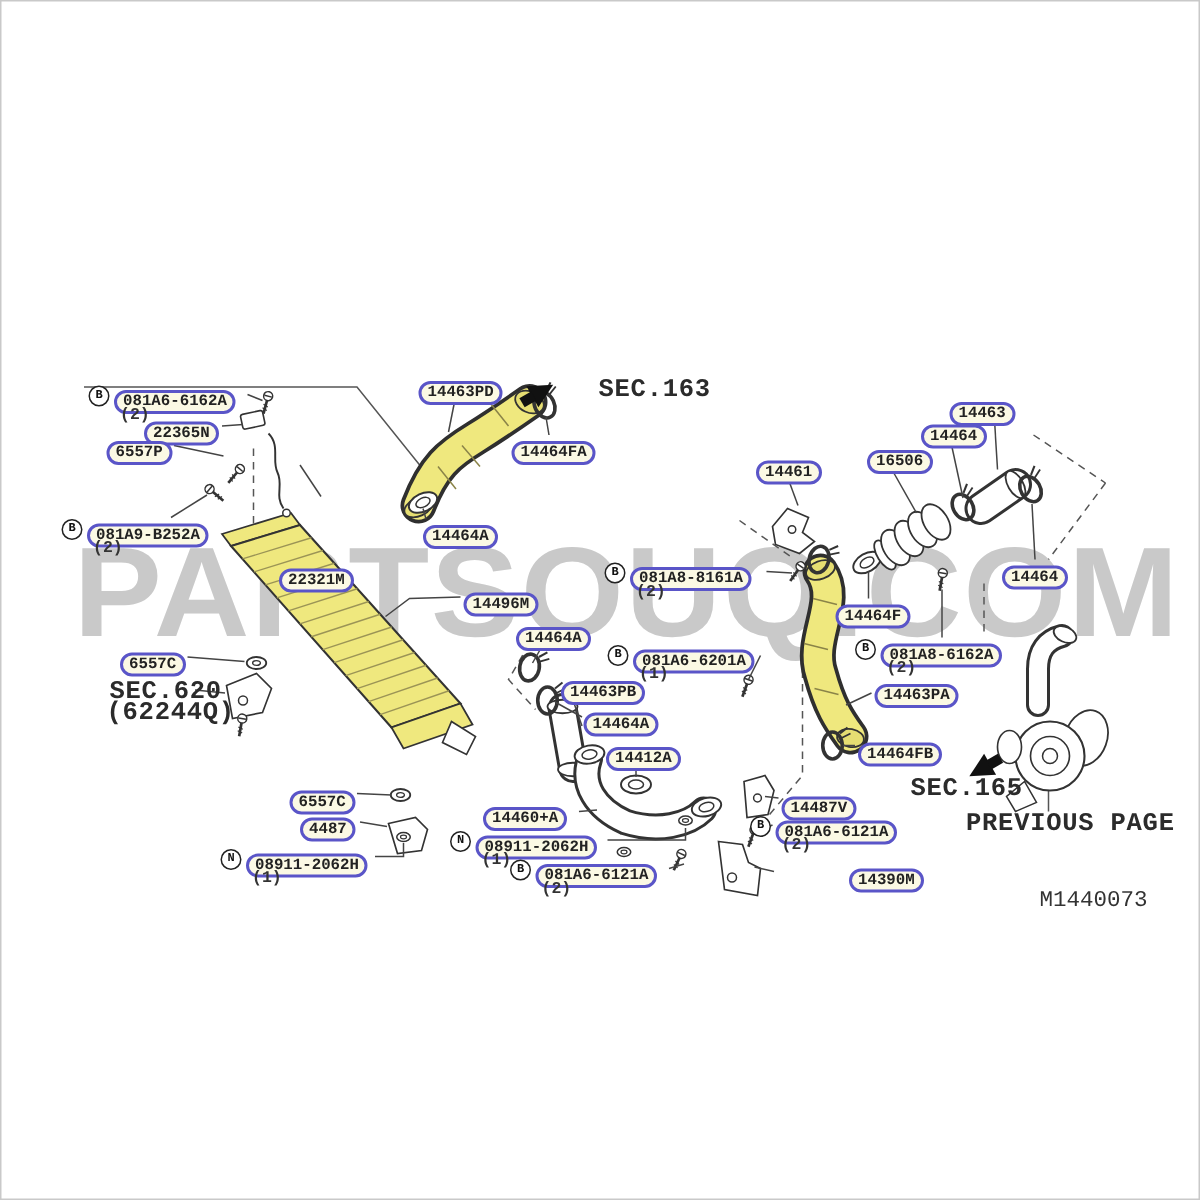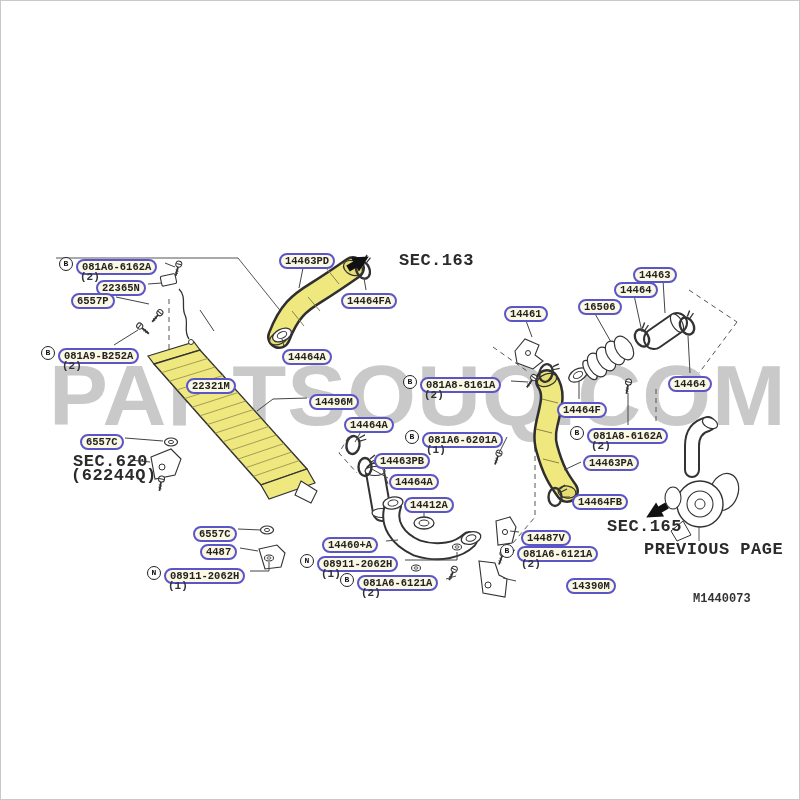--- a/index.html
+++ b/index.html
@@ -17,21 +17,21 @@
   .plbox{display:inline-block;border:2px solid var(--lb);border-radius:9px;
     background:var(--lf);padding:0 4px;height:12px;line-height:12px;
     font-size:10.5px;font-weight:bold;color:#222;white-space:nowrap;}
   .badge{position:absolute;left:-17px;top:0;width:12px;height:12px;border:1.5px solid #222;
     border-radius:50%;font-size:8px;line-height:12px;font-weight:bold;text-align:center;
     color:#111;background:#fff;}
   .qty{position:absolute;left:4px;top:14px;font-size:11px;font-weight:bold;color:#333;
     white-space:nowrap;}
   .annot{position:absolute;font-size:17px;font-weight:bold;color:#2b2b2b;
     letter-spacing:0.5px;white-space:nowrap;z-index:3;}
-  #drawing-number{position:absolute;left:692px;top:591px;font-size:12px;font-weight:bold;
+  #drawing-number{position:absolute;left:692px;top:591px;font-size:15px;font-weight:normal;
     color:#333;z-index:3;}
   .ldr{fill:none;stroke:#444;stroke-width:1;}
   .zone{fill:none;stroke:#555;stroke-width:1;}
   .dsh{fill:none;stroke:#555;stroke-width:1;stroke-dasharray:5 4;}
   .art-line{stroke:#333;fill:none;}
   .tube-outline{fill:none;stroke:#2f2f2f;stroke-linecap:round;}
   .tube-fill{fill:none;stroke:var(--hl);stroke-linecap:round;}
   .whitepart-o{fill:none;stroke:#333;stroke-linecap:round;}
   .whitepart-f{fill:none;stroke:#fff;stroke-linecap:round;}
 </style>

